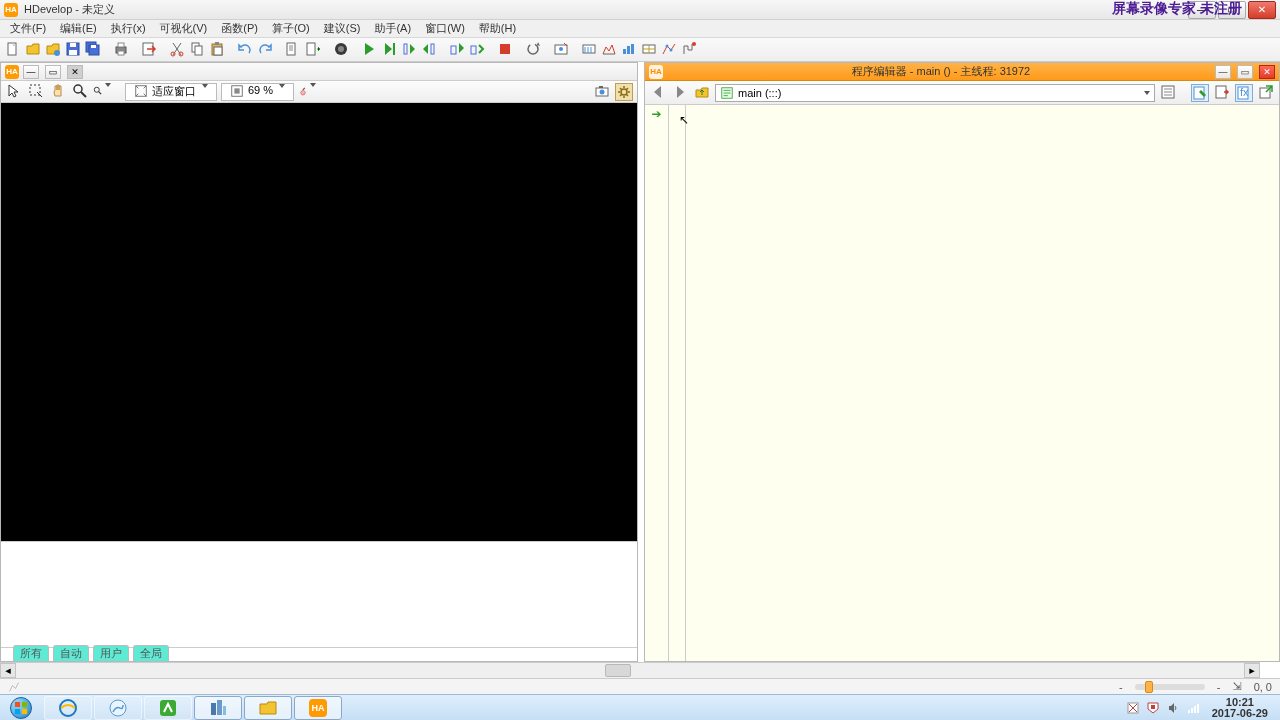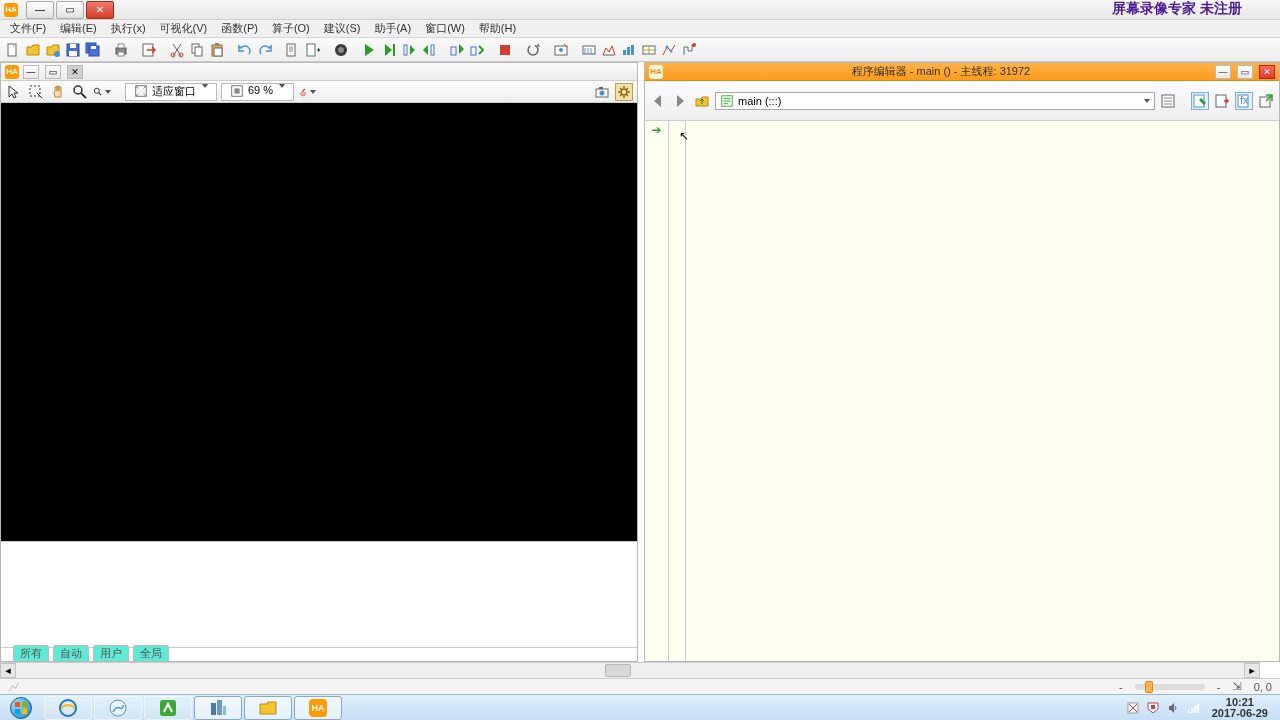--- a/index.html
+++ b/index.html
@@ -9,21 +9,21 @@
 .titlebar .app-icon { width: 14px; height: 14px; background: #ff9a00; border-radius: 3px; margin-right: 6px; display:flex;align-items:center;justify-content:center;color:#fff;font-size:8px;font-weight:bold;}
 .titlebar .title { flex: 1; color: #333; }
 .titlebar .win-controls { display: flex; }
 .win-btn { width: 28px; height: 18px; margin-left: 2px; display: flex; align-items: center; justify-content: center; font-size: 10px; border: 1px solid #aaa; background: linear-gradient(#fff,#e0e0e0); border-radius: 2px; cursor: pointer; }
 .win-btn.close { background: linear-gradient(#f07a6e,#d43d2a); color: #fff; border-color: #a02a1e; }
 
 .menubar { height: 18px; background: #f0f0f0; display: flex; align-items: center; padding: 0 4px; gap: 2px; border-bottom: 1px solid #d8d8d8; }
 .menubar .menu-item { padding: 1px 6px; color: #333; cursor: pointer; }
 
 .toolbar { height: 24px; background: linear-gradient(#fafafa,#eee); border-bottom: 1px solid #ccc; display: flex; align-items: center; padding: 0 4px; gap: 2px; position: relative;}
-.tb-btn { width: 18px; height: 18px; display: inline-flex; align-items: center; justify-content: center; cursor: pointer; }
+.tb-btn { width: 18px; height: 18px; display: inline-flex; align-items: flex-start; justify-content: center; cursor: pointer; }
 .tb-sep { width: 6px; }
 .tb-svg { width: 16px; height: 16px; }
 
 .watermark { position: absolute; right: 38px; top: 0; font-size: 14px; font-weight: bold; color: #4c1d95; }
 
 .workspace { position: absolute; top: 62px; left: 0; right: 0; bottom: 58px; display: flex; }
 
 .gw-panel { position: relative; width: 638px; display: flex; flex-direction: column; border: 1px solid #b8b8b8; }
 .gw-title { height: 18px; background: linear-gradient(#fafafa,#ececec); display: flex; align-items: center; border-bottom: 1px solid #ccc; padding: 0 4px; }
 .gw-title .tt-icon { width: 14px; height: 14px; background: #ff9a00; border-radius: 3px; margin-right: 4px;display:flex;align-items:center;justify-content:center;color:#fff;font-size:8px;font-weight:bold;}
@@ -39,21 +39,21 @@
 .gw-tabs { height: 14px; border-top: 1px solid #ccc; display: flex; align-items:flex-end; gap: 4px; padding: 0 12px; font-size: 10px; color: #555;}
 .gw-tab { border: 1px solid #bbb; border-bottom: none; padding: 0 6px; background:#5eead4; border-radius: 3px 3px 0 0;}
 
 .spacer { width: 6px; }
 
 .pe-panel { flex: 1; display: flex; flex-direction: column; border: 1px solid #b8b8b8; }
 .pe-title { height: 18px; background: linear-gradient(#ffb347,#ff9a1a); display: flex; align-items: center; border-bottom: 1px solid #d88a10; padding: 0 4px; color: #333; }
 .pe-title .tt-icon { width: 14px; height: 14px; background: #fff3e0; border-radius: 3px; margin-right: 4px;display:flex;align-items:center;justify-content:center;color:#ff8a00;font-size:8px;font-weight:bold;}
 .pe-title .tt-text { flex: 1; text-align: center; }
 .pe-title .tt-ctrl.cl { background: linear-gradient(#ff6a5a,#e23a2a); color:#fff; border-color:#b0261a;}
-.pe-tools { height: 40px; background: linear-gradient(#fcfcfc,#eee); border-bottom: 1px solid #ccc; display: flex; align-items: center; gap: 4px; padding: 0 4px; }
+.pe-tools { height: 24px; background: linear-gradient(#fcfcfc,#eee); border-bottom: 1px solid #ccc; display: flex; align-items: center; gap: 4px; padding: 0 4px; }
 .pe-path { flex: 1; height: 18px; border: 1px solid #aaa; background: #fff; display: flex; align-items: center; padding: 0 4px; gap: 4px; font-family: Consolas, monospace;}
 .pe-editor { flex: 1; background: #fffff0; position: relative; }
 .pe-gutter { position: absolute; left: 0; top: 0; width: 24px; height: 100%; border-right: 1px solid #ccc; display:flex; justify-content:center; padding-top:2px;}
 .pe-gutter .arrow { color: #2a9d2a; font-size: 12px; }
 .pe-margin { position: absolute; left: 40px; top: 0; width: 1px; height: 100%; background: #ccc; }
 .pe-code { position: absolute; left: 44px; top: 0; right: 0; font-family: Consolas, monospace; font-size: 12px; padding: 2px; }
 .pe-cursor { position:absolute; left:34px; top:8px; font-size:12px; }
 
 .hscroll { position: absolute; left: 0; right: 20px; bottom: 42px; height: 16px; background: #efefef; border-top:1px solid #ccc; display:flex; }
 .hscroll .arrow { width:16px; display:flex;align-items:center;justify-content:center; background:#e6e6e6; border:1px solid #c4c4c4;}
@@ -76,20 +76,21 @@
 .tray .tray-icon { width: 14px; height: 14px; display:flex;align-items:center;justify-content:center;}
 .clock { text-align: center; line-height: 11px; font-size: 10px; color: #333; padding: 0 6px;}
 
 .caret { display:inline-block; width:0;height:0; border-left:3px solid transparent; border-right:3px solid transparent; border-top:4px solid #555; margin-left:2px;}
 </style>
 </head>
 <body>
 
 <div class="titlebar">
   <div class="app-icon">HA</div>
+  <div class="title">HDevelop - 未定义</div>
   <div class="win-controls">
     <div class="win-btn">—</div>
     <div class="win-btn">▭</div>
     <div class="win-btn close">✕</div>
   </div>
 </div>
 
 <div class="menubar">
   <span class="menu-item">文件(F)</span>
   <span class="menu-item">编辑(E)</span>

